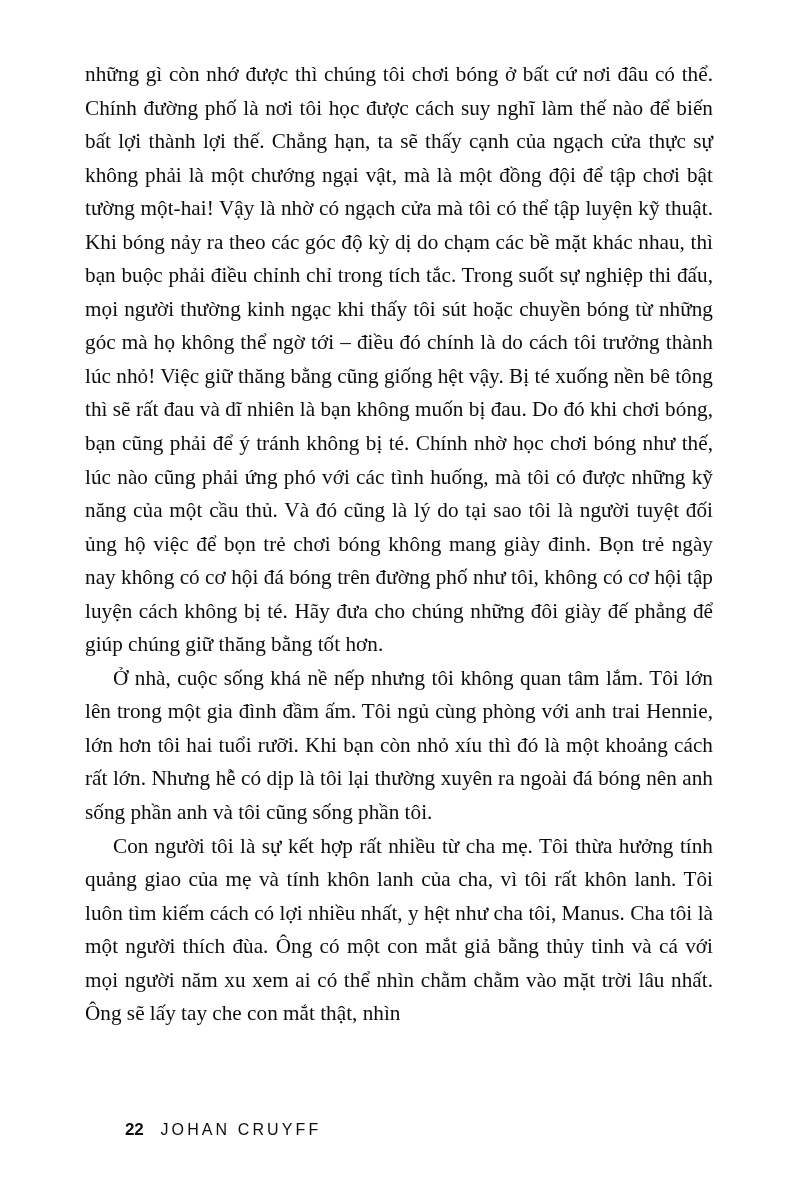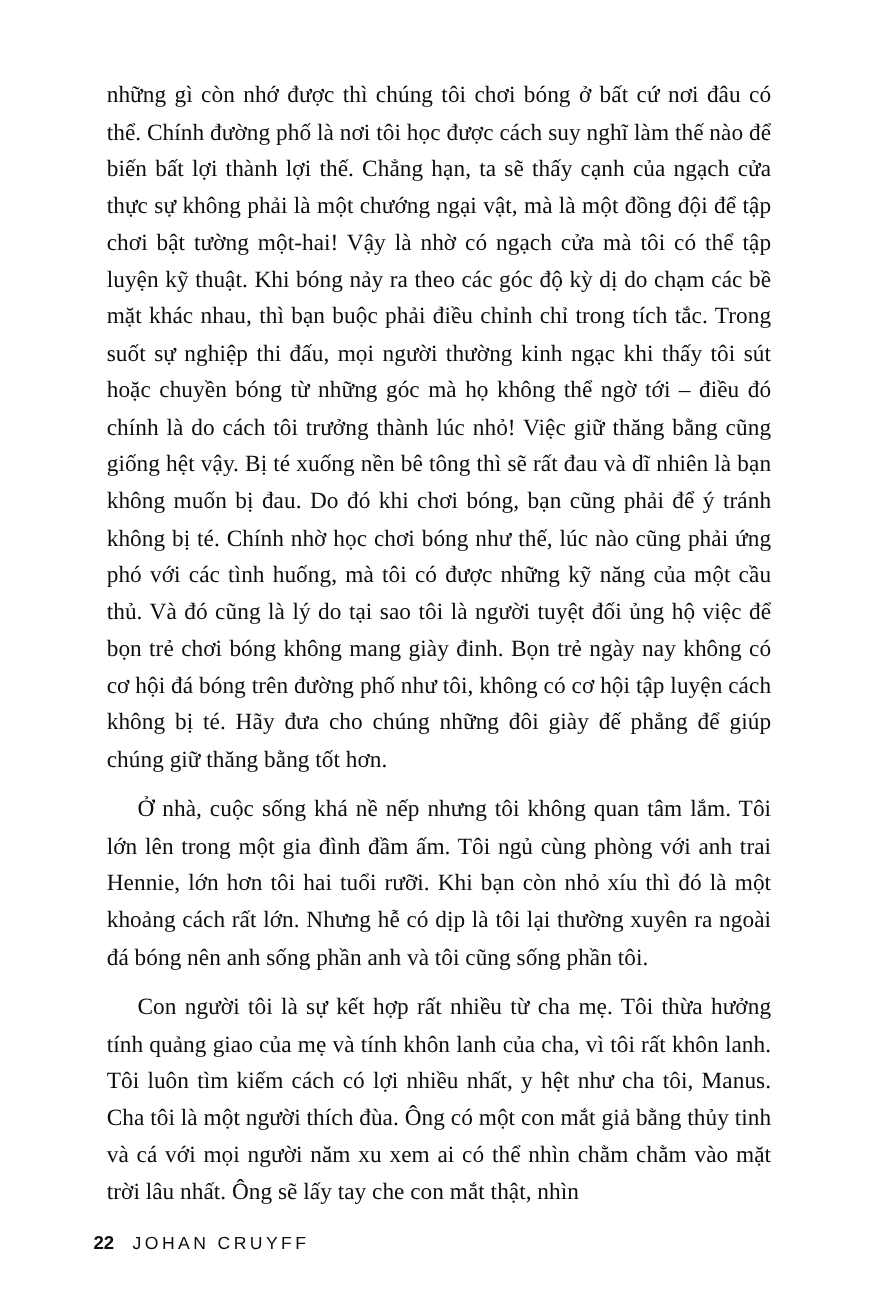--- a/index.html
+++ b/index.html
@@ -27,21 +27,21 @@
   }
 
   .text-block {
     position: absolute;
     left: 85px;
     top: 58px;
     width: 628px;
   }
 
   .para {
-    margin: 12px;
+    margin: 0;
     font-size: 21.2px;
     line-height: 33.55px;
     text-align: justify;
     text-justify: inter-word;
     letter-spacing: 0.04px;
     word-spacing: -0.1px;
     hyphens: none;
     -webkit-hyphens: none;
   }
 
@@ -57,20 +57,21 @@
     align-items: baseline;
     gap: 17px;
   }
 
   .folio {
     font-family: "Liberation Sans", "DejaVu Sans", sans-serif;
     font-weight: 700;
     font-size: 17px;
     letter-spacing: -0.2px;
     color: #0d0d0d;
+    margin-left: 40px;
   }
 
   .running-head {
     font-family: "Liberation Sans", "DejaVu Sans", sans-serif;
     font-weight: 400;
     font-size: 16px;
     letter-spacing: 3.1px;
     color: #0d0d0d;
   }
 </style>

